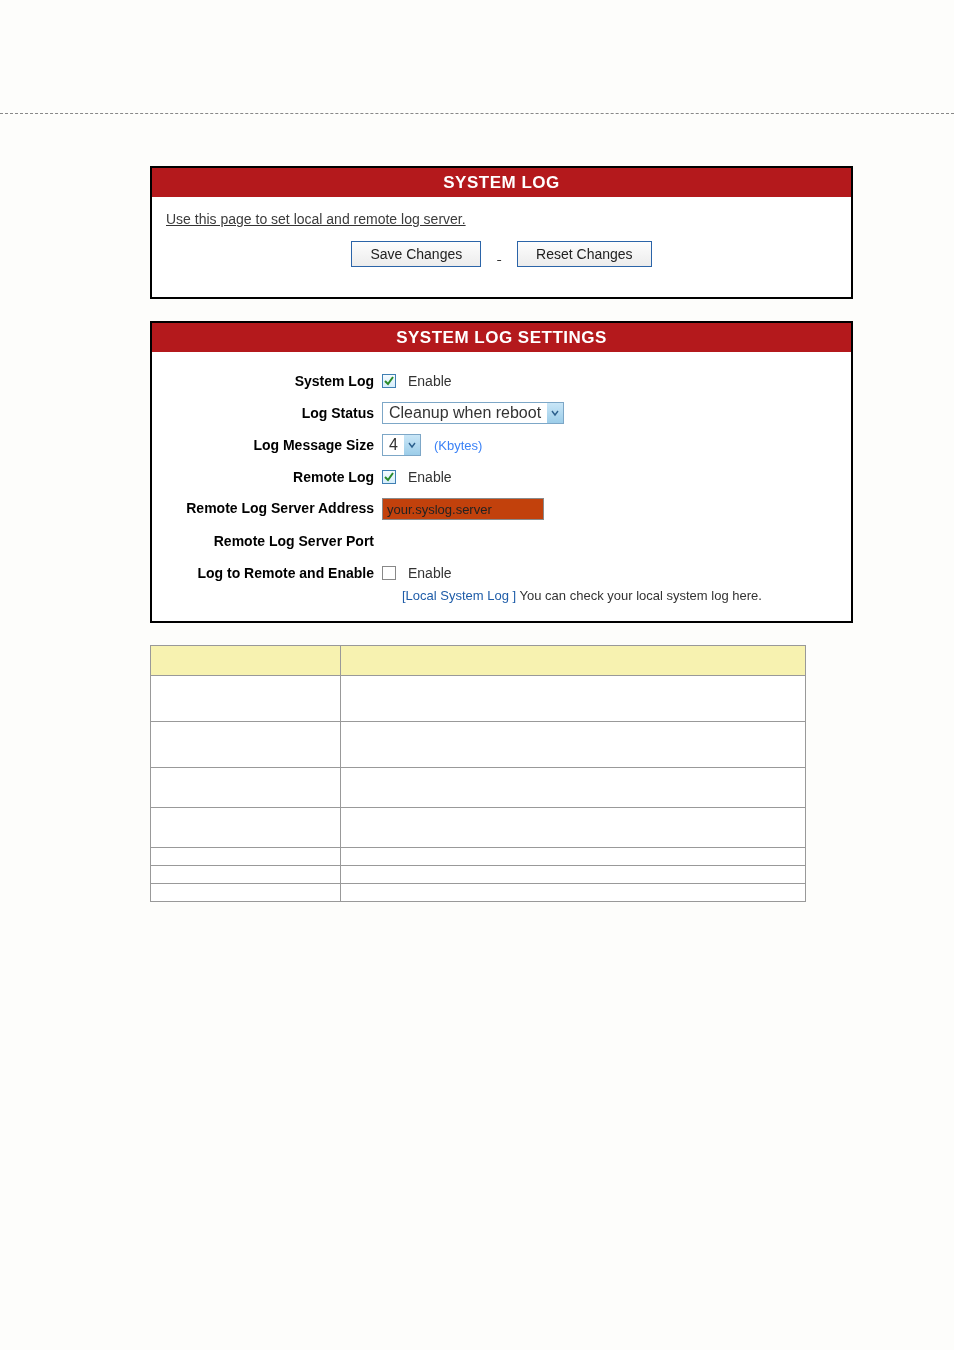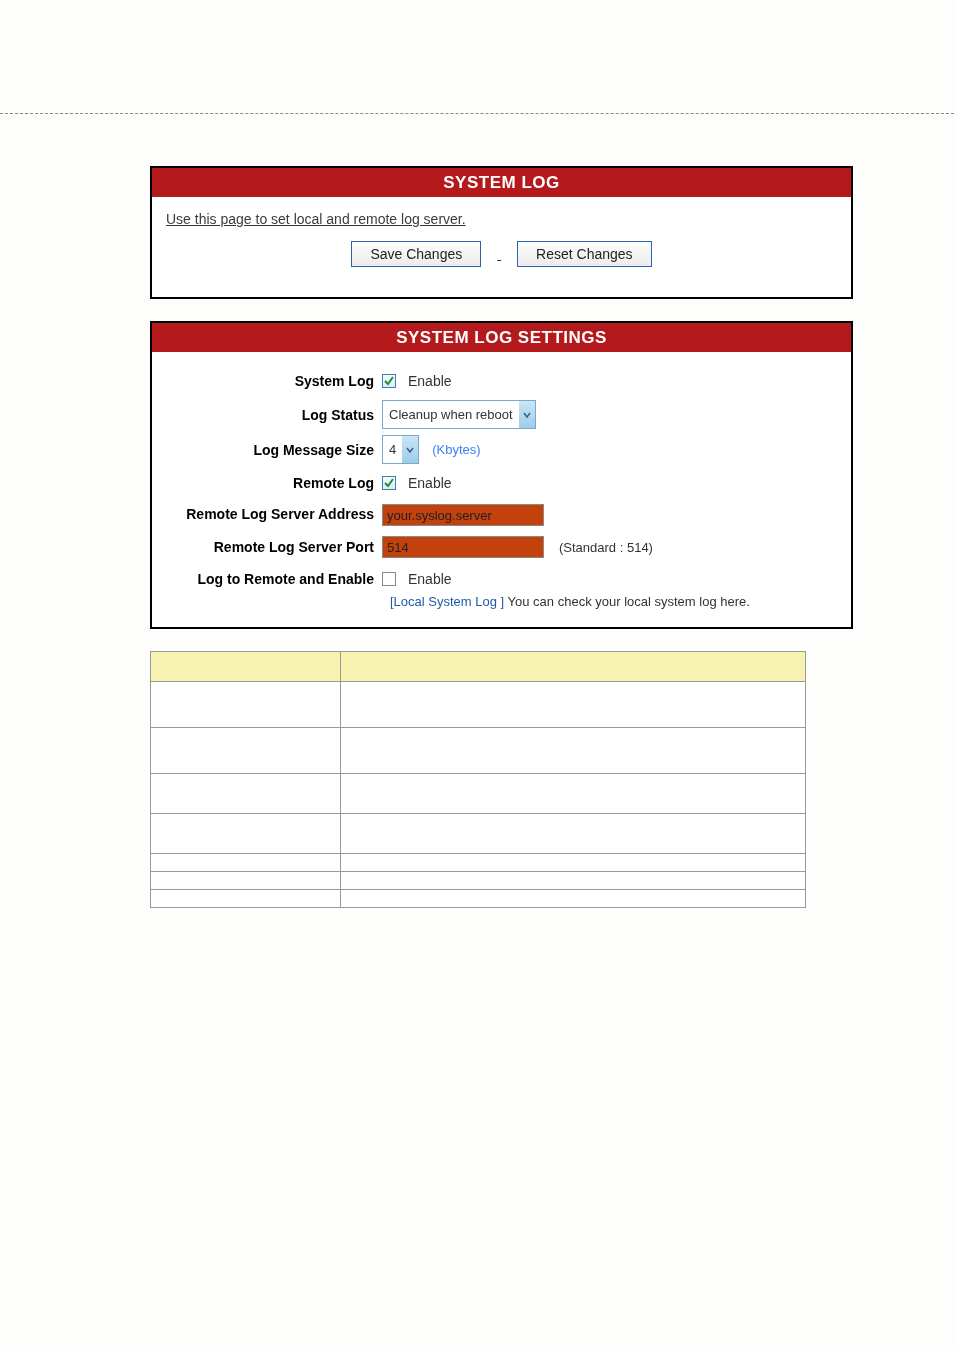--- a/index.html
+++ b/index.html
@@ -98,22 +98,22 @@
   .cb.unchecked {
     border: 1px solid #888;
     background: #fff;
   }
   .cb svg { width: 10px; height: 10px; }
   .select-box {
     border: 1px solid #7da7c7;
     background: #fff;
     display: inline-flex;
     align-items: center;
-    height: 29px;
-    font-size: 13px;
+    height: 22px;
+    font-size: 16px;
     text-align: right;
   }
   .select-text {
     padding: 0 6px;
     color: #333;
   }
   .select-arrow {
     width: 16px;
     height: 100%;
     background: linear-gradient(#c9e6f7, #9ccde9);
@@ -135,21 +135,21 @@
   .text-input.addr { width: 162px; }
   .text-input.port { width: 162px; }
   .unit { margin-left: 4px; color: #3b82f6; font-size: 13px; }
   .std-note { margin-left: 6px; color: #333; font-size: 13px; }
   .note-line {
     margin-left: 226px;
     margin-top: 2px;
     font-size: 13px;
     line-height: 1.3;
   }
-  .note-link { color: #1e5ca8; }
+  .note-link { color: #1e5ca8; margin-left: 12px; }
   .note-rest { color: #333; }
 
   
   .blank-table {
     width: 656px;
     margin: 0 150px;
     border-collapse: collapse;
   }
   .blank-table td {
     border: 1px solid #999;
@@ -241,24 +241,20 @@
 
       <div class="form-row">
         <div class="form-label" style="line-height:1.1;">Remote Log Server Address</div>
         <div class="form-value">
           <input class="text-input addr" value="your.syslog.server" style="">
         </div>
       </div>
 
       <div class="form-row">
         <div class="form-label">Remote Log Server Port</div>
-        <div class="form-value">
-          <input class="text-input port" value="514" style="">
-          <span class="std-note">(Standard : 514)</span>
-        </div>
       </div>
 
       <div class="form-row">
         <div class="form-label">Log to Remote and Enable</div>
         <div class="form-value">
           <span class="cb unchecked"></span>
           <span>Enable</span>
         </div>
       </div>
 

